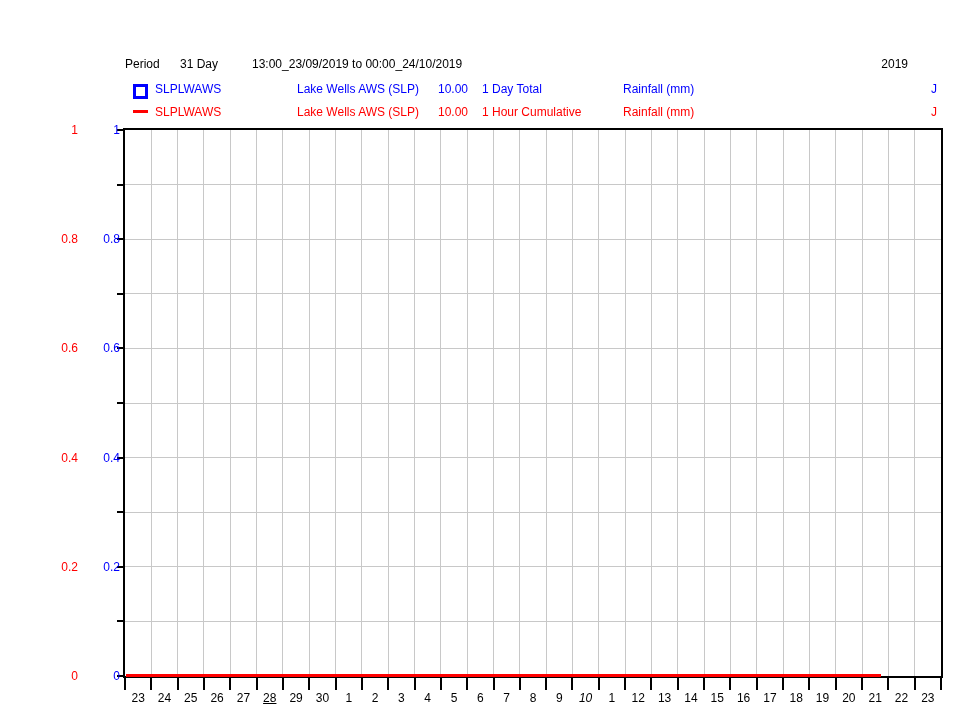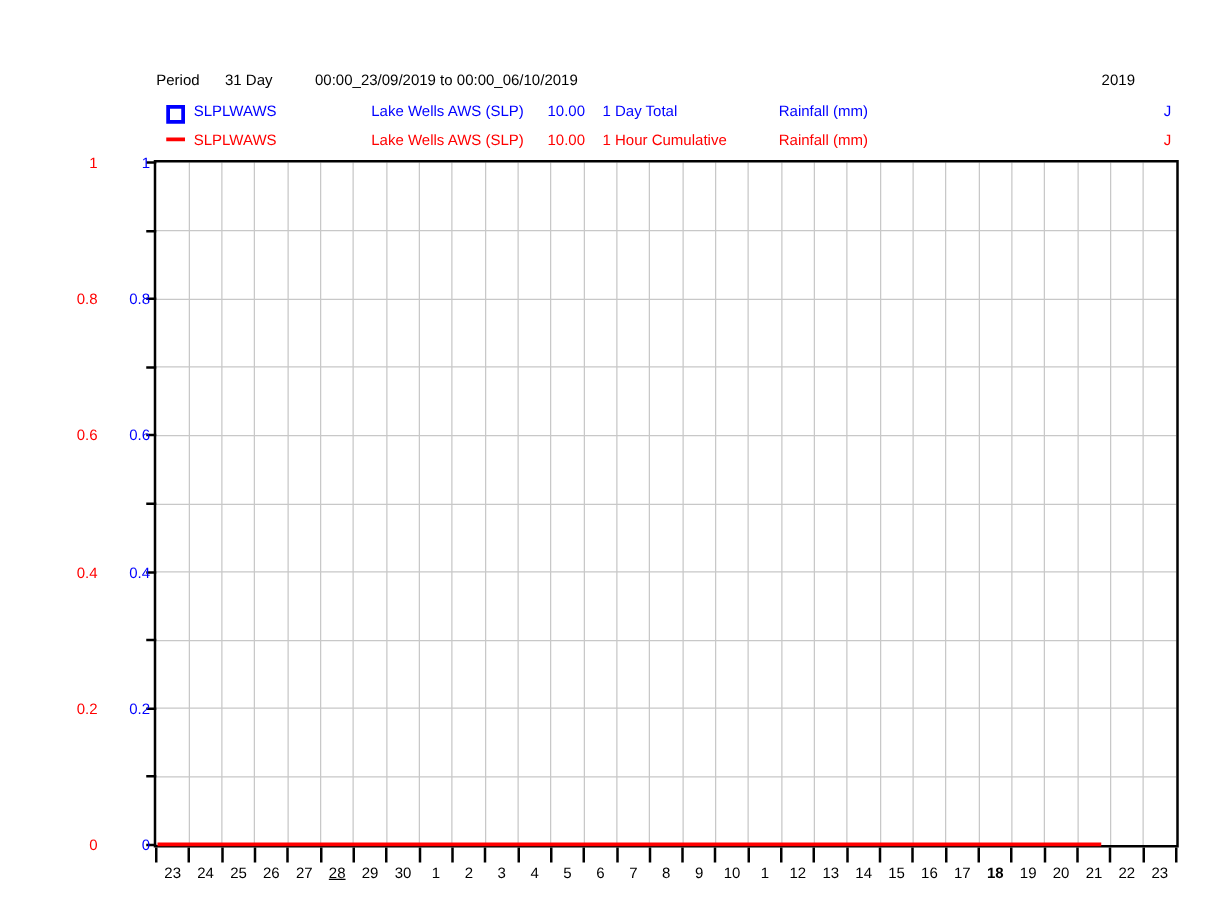--- a/index.html
+++ b/index.html
@@ -53,21 +53,21 @@
 </style>
 </head>
 <body>
 
 <div id="page">
 
 
   <div id="period-row">
     <span id="period-label" class="txt row-text">Period</span>
     <span id="period-duration" class="txt row-text">31 Day</span>
-    <span id="period-range" class="txt row-text">00:00_23/09/2019 to 00:00_06/10/2019</span>
+    <span id="period-range" class="txt row-text">13:00_23/09/2019 to 00:00_24/10/2019</span>
     <span id="period-year" class="txt row-text">2019</span>
   </div>
 
   <div class="legend-row">
     <span class="sym sym-square"></span>
     <span class="txt c-blue lg0 col-id">SLPLWAWS</span>
     <span class="txt c-blue lg0 col-station">Lake Wells AWS (SLP)</span>
     <span class="txt c-blue lg0 col-interval">10.00</span>
     <span class="txt c-blue lg0 col-qualifier">1 Day Total</span>
     <span class="txt c-blue lg0 col-units">Rainfall (mm)</span>
@@ -192,29 +192,29 @@
       <div class="xlab" style="left: 309.258px; top: 691px; width: 26.3226px;">30</div>
       <div class="xlab" style="left: 335.581px; top: 691px; width: 26.3226px;">1</div>
       <div class="xlab" style="left: 361.903px; top: 691px; width: 26.3226px;">2</div>
       <div class="xlab" style="left: 388.226px; top: 691px; width: 26.3226px;">3</div>
       <div class="xlab" style="left: 414.548px; top: 691px; width: 26.3226px;">4</div>
       <div class="xlab" style="left: 440.871px; top: 691px; width: 26.3226px;">5</div>
       <div class="xlab" style="left: 467.194px; top: 691px; width: 26.3226px;">6</div>
       <div class="xlab" style="left: 493.516px; top: 691px; width: 26.3226px;">7</div>
       <div class="xlab" style="left: 519.839px; top: 691px; width: 26.3226px;">8</div>
       <div class="xlab" style="left: 546.161px; top: 691px; width: 26.3226px;">9</div>
-      <div class="xlab" style="left: 572.484px; top: 691px; width: 26.3226px;">10</div>
+      <div class="xlab" style="left: 572.484px; top: 691px; width: 26.3226px; font-style: italic;">10</div>
       <div class="xlab" style="left: 598.806px; top: 691px; width: 26.3226px;">1</div>
       <div class="xlab" style="left: 625.129px; top: 691px; width: 26.3226px;">12</div>
       <div class="xlab" style="left: 651.452px; top: 691px; width: 26.3226px;">13</div>
       <div class="xlab" style="left: 677.774px; top: 691px; width: 26.3226px;">14</div>
       <div class="xlab" style="left: 704.097px; top: 691px; width: 26.3226px;">15</div>
       <div class="xlab" style="left: 730.419px; top: 691px; width: 26.3226px;">16</div>
       <div class="xlab" style="left: 756.742px; top: 691px; width: 26.3226px;">17</div>
-      <div class="xlab" style="left: 783.065px; top: 691px; width: 26.3226px; font-weight: bold;">18</div>
+      <div class="xlab" style="left: 783.065px; top: 691px; width: 26.3226px;">18</div>
       <div class="xlab" style="left: 809.387px; top: 691px; width: 26.3226px;">19</div>
       <div class="xlab" style="left: 835.71px; top: 691px; width: 26.3226px;">20</div>
       <div class="xlab" style="left: 862.032px; top: 691px; width: 26.3226px;">21</div>
       <div class="xlab" style="left: 888.355px; top: 691px; width: 26.3226px;">22</div>
       <div class="xlab" style="left: 914.677px; top: 691px; width: 26.3226px;">23</div>
       <div class="" id="red-series-line" style="left: 126px; top: 674px; width: 755.458px; height: 3px; background: rgb(255, 0, 0);"></div>
     </div>
 
 </div>
 

